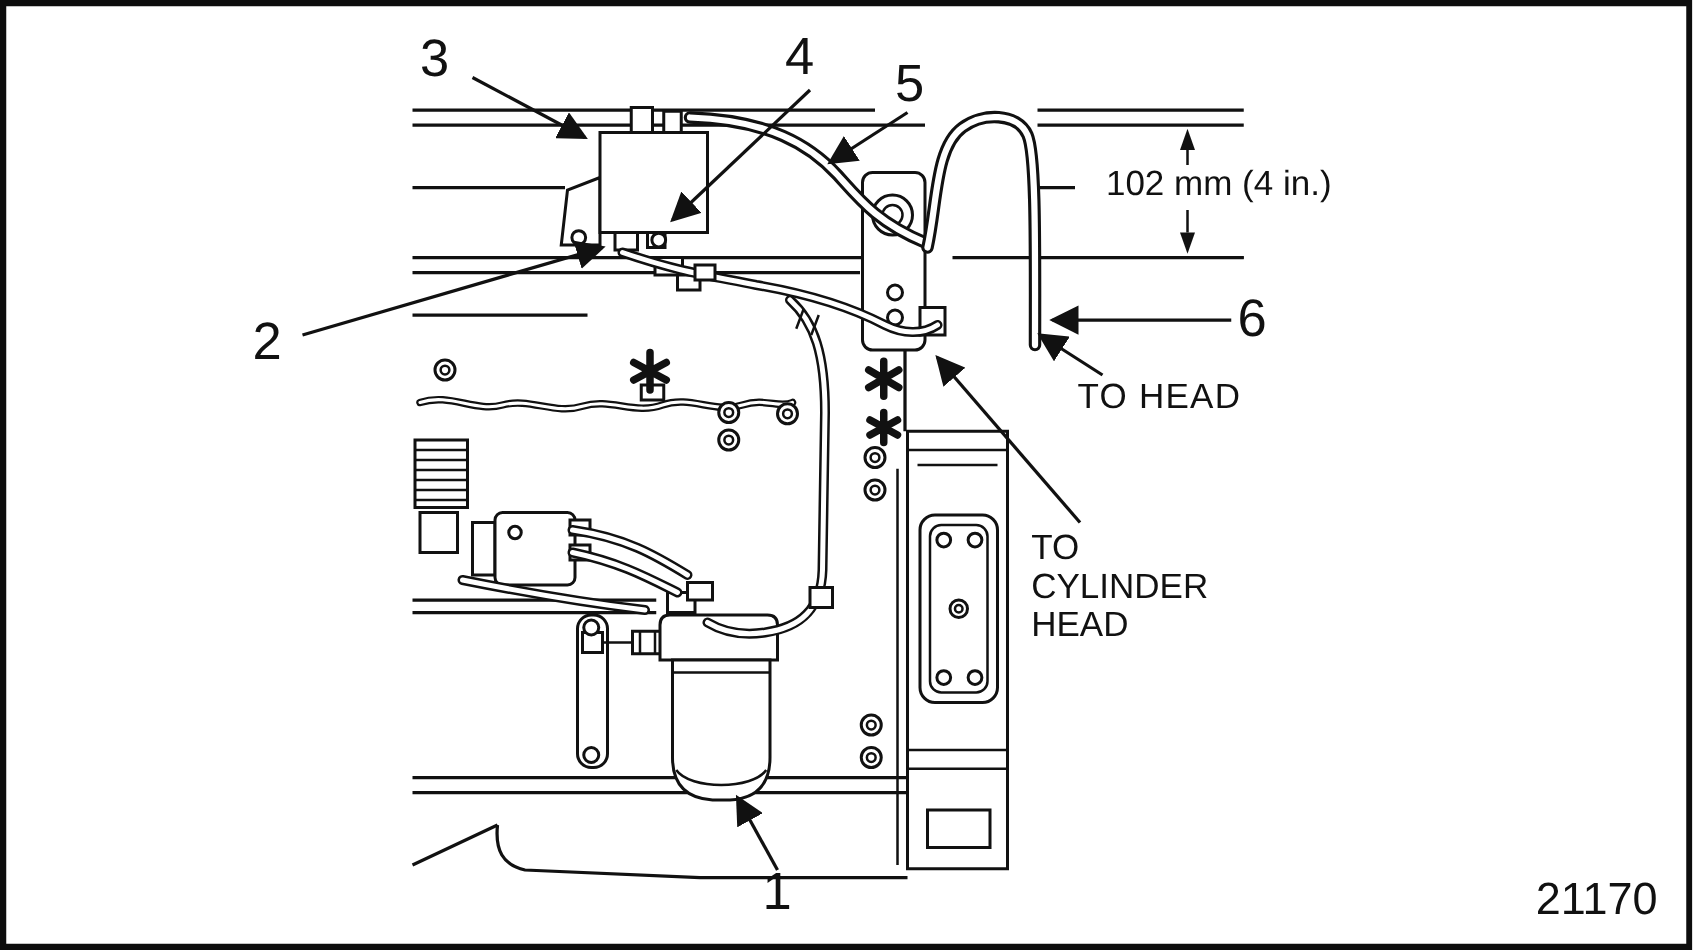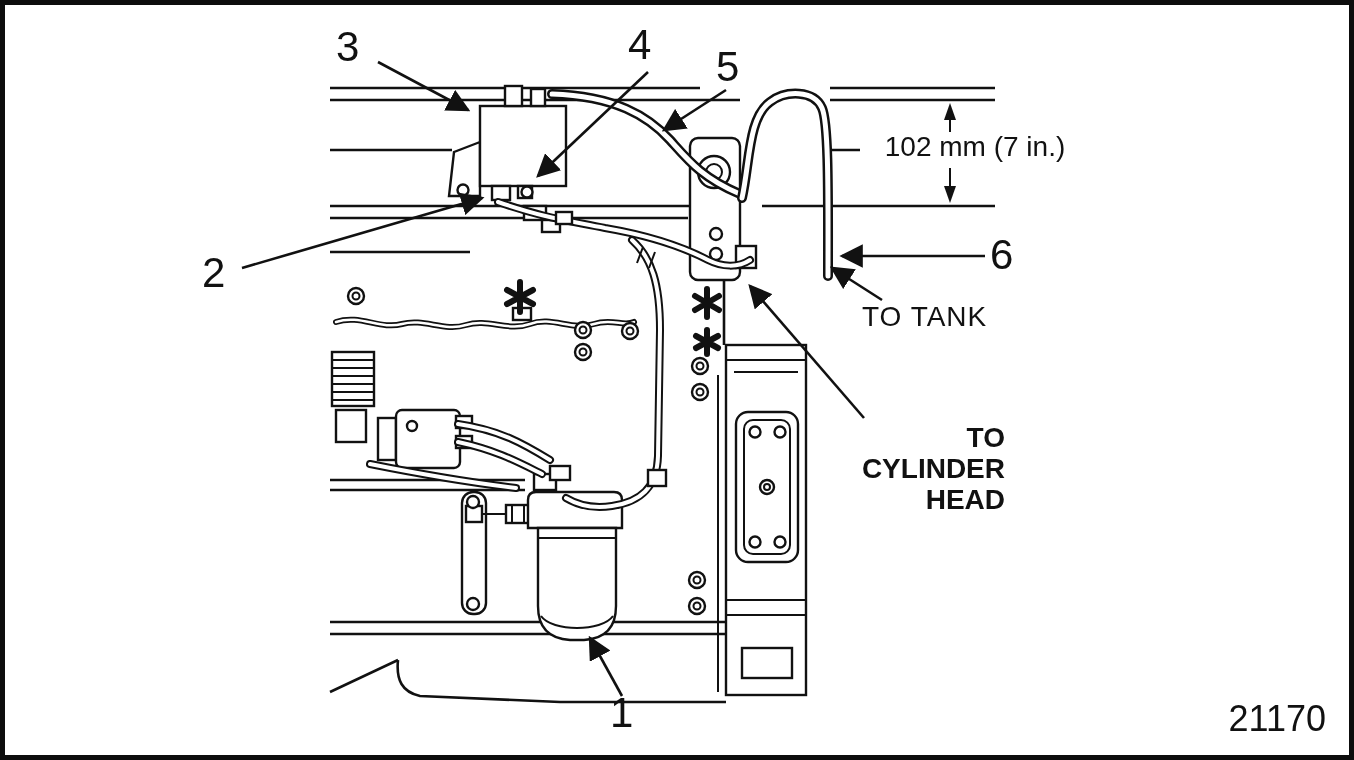--- a/index.html
+++ b/index.html
@@ -8,21 +8,21 @@
     width:1354px; height:760px;
     background:#fff;
     font-family:"Liberation Sans", sans-serif;
     color:#111;
     overflow:hidden;
   }
   .canvas svg { position:absolute; left:0; top:0; }
   .label { position:absolute; white-space:pre; }
   .callout { font-size:42px; line-height:1; }
   .anno { font-size:28px; line-height:1.1; }
-  .center { text-align:right; white-space:normal;font-weight:bold; }
+  .center { text-align:left; white-space:normal; }
   .fignum { font-size:36px; }
 
   
   .ln   { stroke:#111; stroke-width:2.6; fill:none; }
   .ln2  { stroke:#111; stroke-width:2;   fill:none; }
   .wfill{ stroke:#111; stroke-width:2.4; fill:#fff; }
   .tube-out  { stroke:#111; stroke-width:10; fill:none; stroke-linecap:round; }
   .tube-in   { stroke:#fff; stroke-width:5;  fill:none; stroke-linecap:round; }
   .tube-out-s{ stroke:#111; stroke-width:8;  fill:none; stroke-linecap:round; }
   .tube-in-s { stroke:#fff; stroke-width:4;  fill:none; stroke-linecap:round; }
@@ -201,21 +201,21 @@
     </g>
   </svg>
 
   <div class="label callout" style="left:336px; top:26px;">3</div>
   <div class="label callout" style="left:628px; top:24px;">4</div>
   <div class="label callout" style="left:716px; top:46px;">5</div>
   <div class="label callout" style="left:202px; top:252px;">2</div>
   <div class="label callout" style="left:990px; top:234px;">6</div>
   <div class="label callout" style="left:610px; top:692px;">1</div>
 
-  <div class="label anno dimtext" style="left:860px; top:132px; width:222px; text-align:center;">102 mm (7 in.)</div>
-
-  <div class="label anno" style="left:862px; top:302px; letter-spacing:1px;">TO TANK</div>
+  <div class="label anno dimtext" style="left:860px; top:132px; width:222px; text-align:center;">102 mm (4 in.)</div>
+
+  <div class="label anno" style="left:862px; top:302px; letter-spacing:1px;">TO HEAD</div>
 
   <div class="label anno center" style="left:825px; top:422px; width:180px; line-height:31px;">TO CYLINDER HEAD</div>
 
   <div class="label fignum" style="left:1222px; top:698px; width:104px; text-align:right;">21170</div>
 
 </div>
 
 </body></html>

